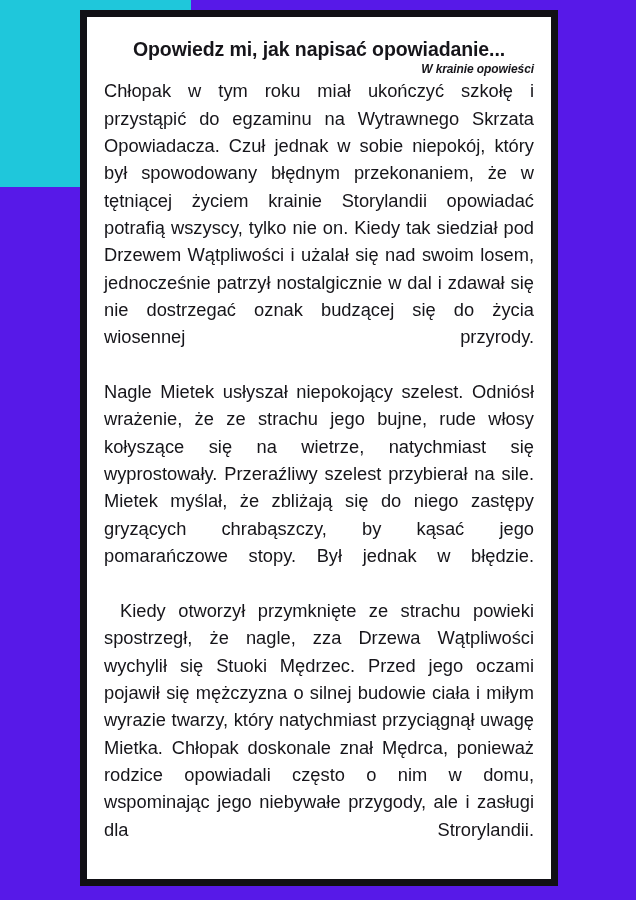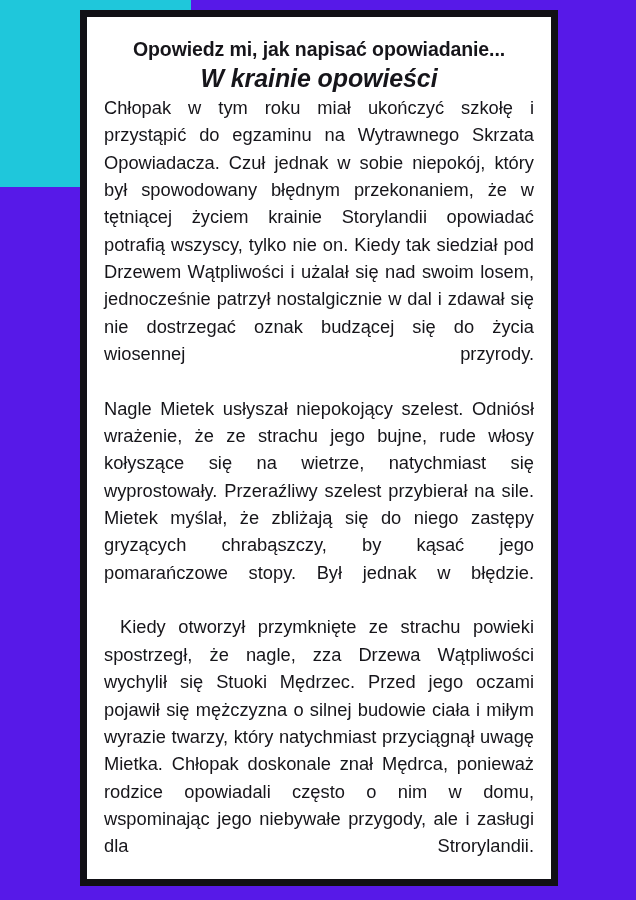--- a/index.html
+++ b/index.html
@@ -64,24 +64,25 @@
     letter-spacing: -0.1px;
   }
 
   .heading-line-1 {
     font-size: 19.5px;
     font-weight: bold;
     display: block;
   }
 
   .heading-line-2 {
-    font-size: 25px;
+    font-size: 12px;
     font-weight: bold;
     font-style: italic;
     display: block;
+    text-align: right;
   }
 
   .heading-spacer {
     height: 42px;
   }
 
   
   .card-body {
     color: #16151a;
     font-size: 18.3px;

